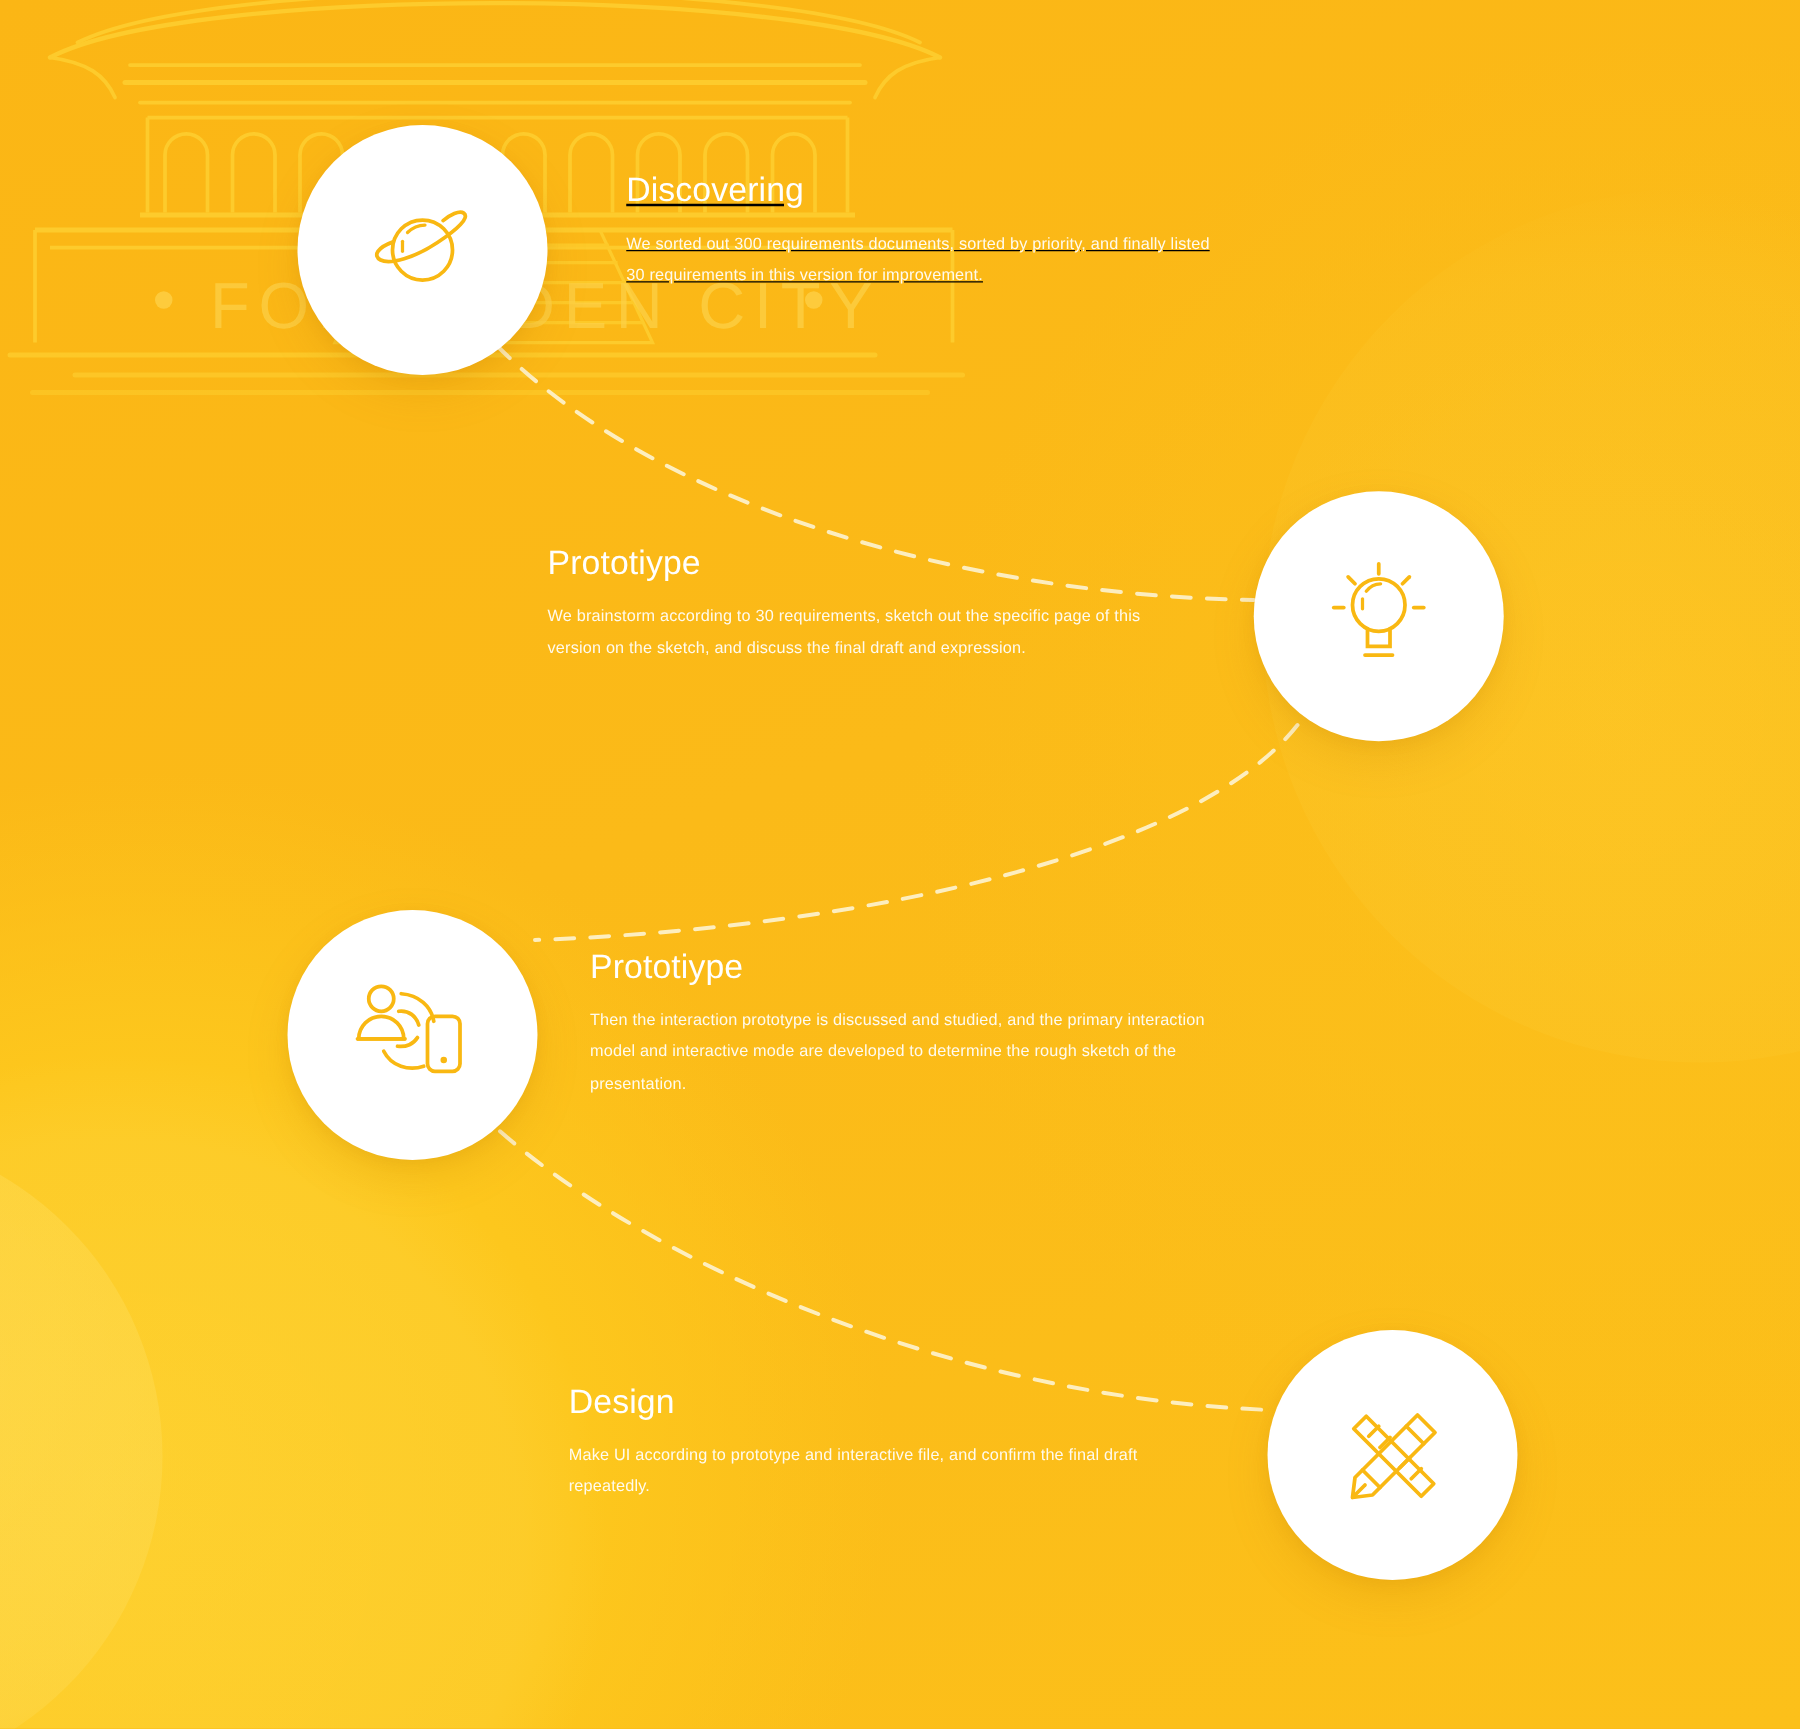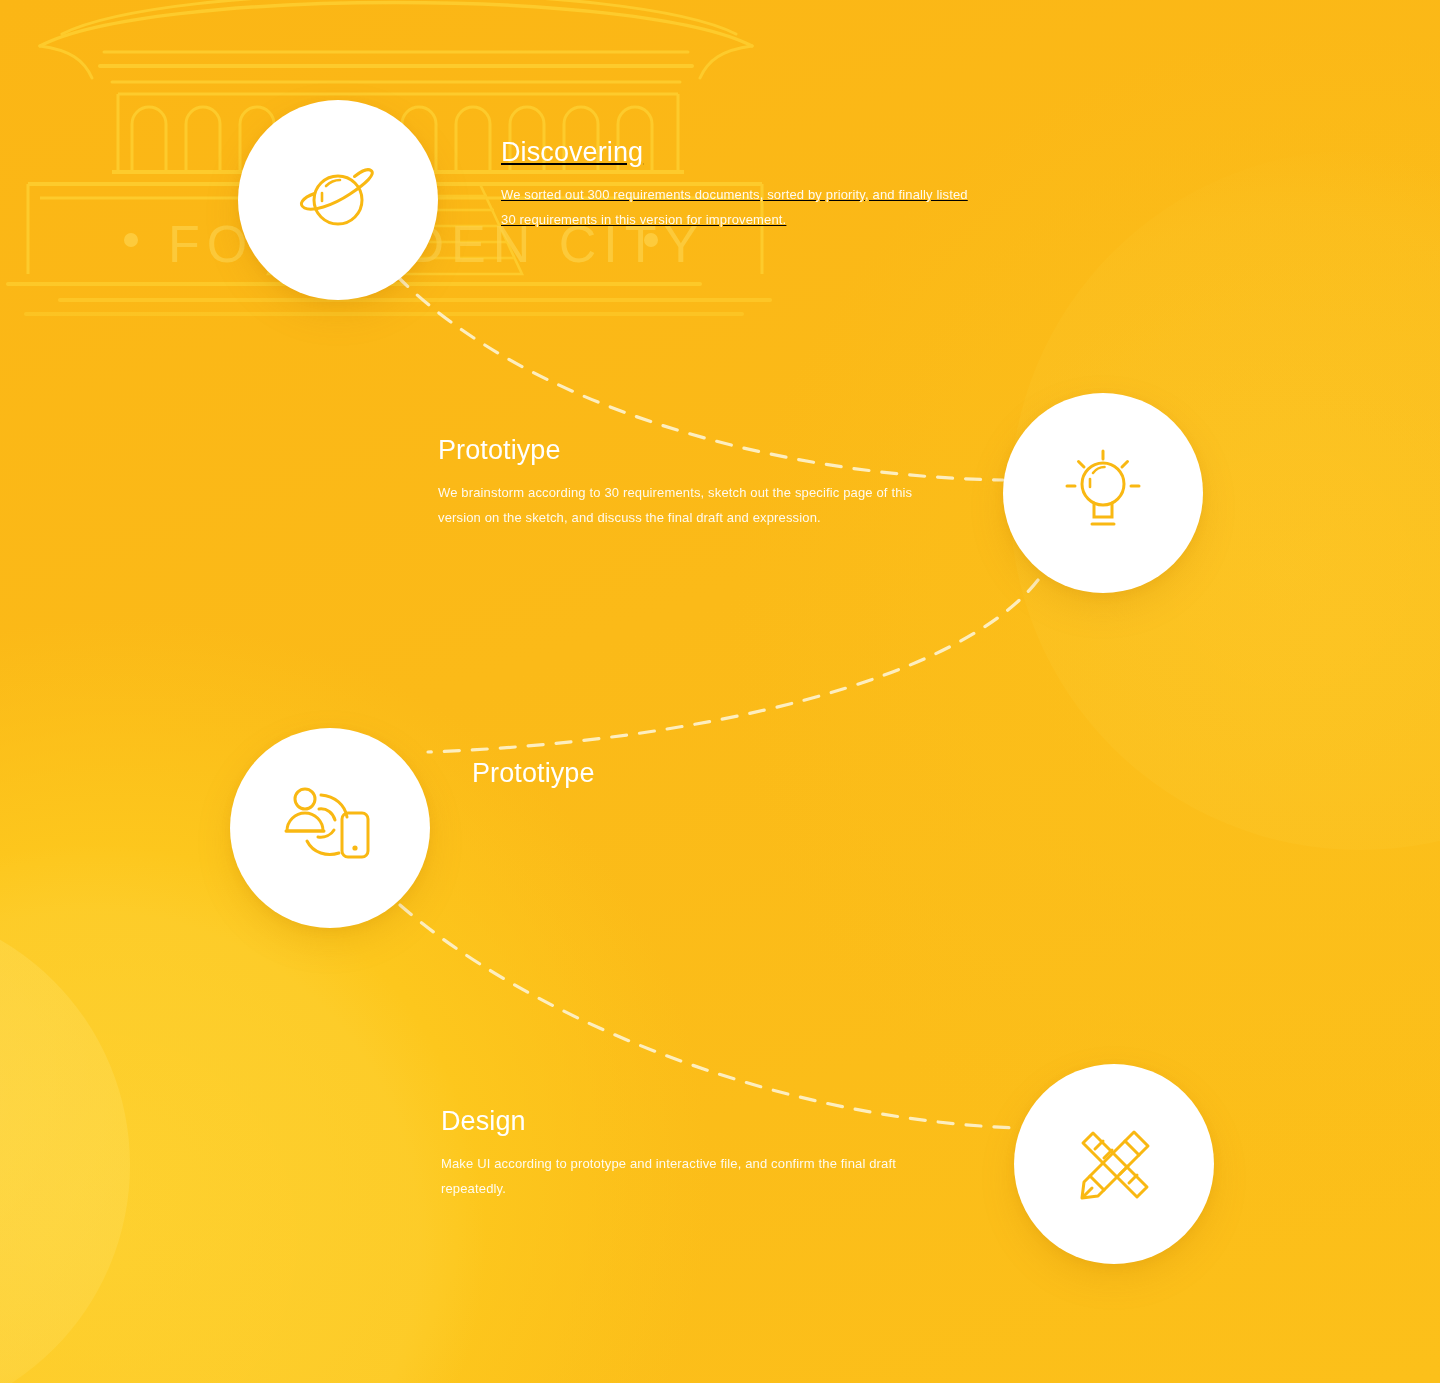--- a/index.html
+++ b/index.html
@@ -104,21 +104,21 @@
   .step-1 .bubble { left: 238px; top: 100px; }
   .step-1 .copy   { left: 501px; top: 138px; width: 480px; text-decoration: underline; }
 
   .step-2 .bubble { left: 1003px; top: 393px; }
   .step-2 .copy   { left: 438px; top: 436px; width: 520px; }
 
   .step-3 .bubble { left: 230px; top: 728px; }
   .step-3 .copy   { left: 472px; top: 759px; width: 520px; }
 
   .step-4 .bubble { left: 1014px; top: 1064px; }
-  .step-4 .copy   { left: 441px; top: 1107px; width: 500px; }
+  .step-4 .copy   { left: 455px; top: 1107px; width: 500px; }
 </style>
 </head>
 <body>
 
 <div id="stage">
 
   <div class="bg-base"></div>
   <div class="glow-ring glow-a"></div>
   <div class="glow-ring glow-b"></div>
   <div class="glow-ring glow-c"></div>
@@ -252,20 +252,21 @@
             <path d="M24 58 C 30 70, 44 74, 56 70"></path>
 
             <rect x="59" y="30" width="26" height="44" rx="6"></rect>
             <circle cx="72" cy="65" r="2.6" fill="#F9B812" stroke="none"></circle>
           </g>
         </svg>
       </span>
     </div>
     <div class="copy">
       <h2 class="step-title">Prototiype</h2>
+      <p class="step-body">Then the interaction prototype is discussed and studied, and the primary interaction model and interactive mode are developed to determine the rough sketch of the presentation.</p>
     </div>
   </div>
 
   <div class="step step-4">
     <div class="bubble">
       <span>
         <svg width="92" height="92" viewBox="0 0 92 92" xmlns="http://www.w3.org/2000/svg">
           <g fill="none" stroke="#F9B812" stroke-width="3" stroke-linecap="round" stroke-linejoin="round">
 
             <path d="M15 25 L25 15 L79 69 L69 79 Z"></path>

